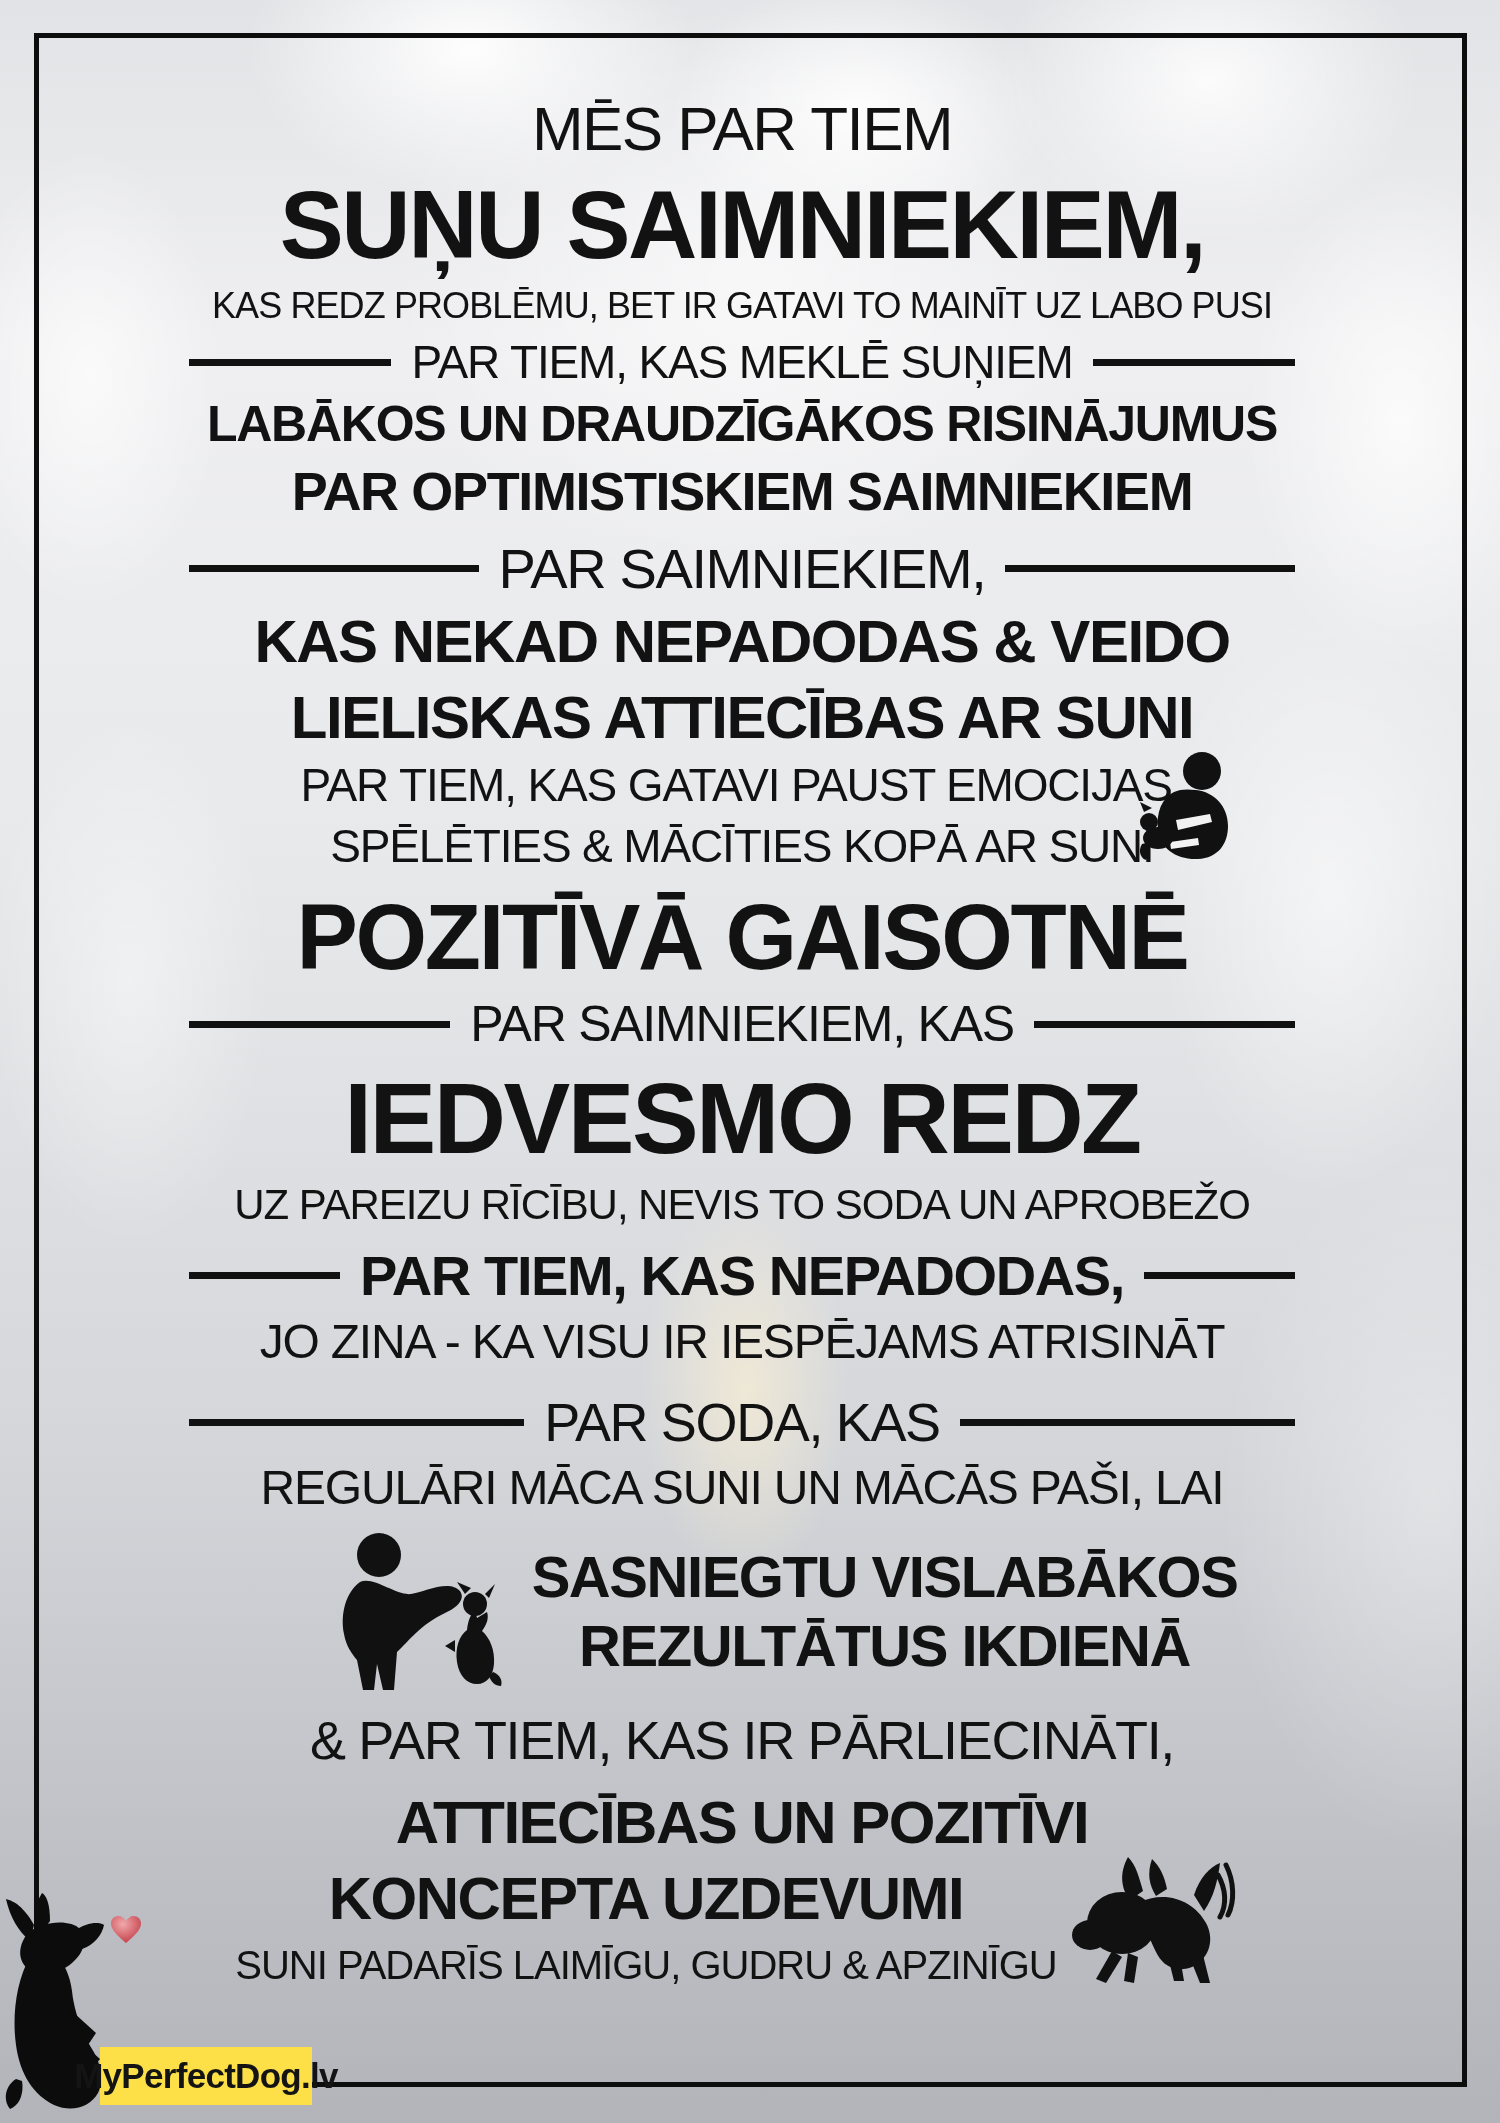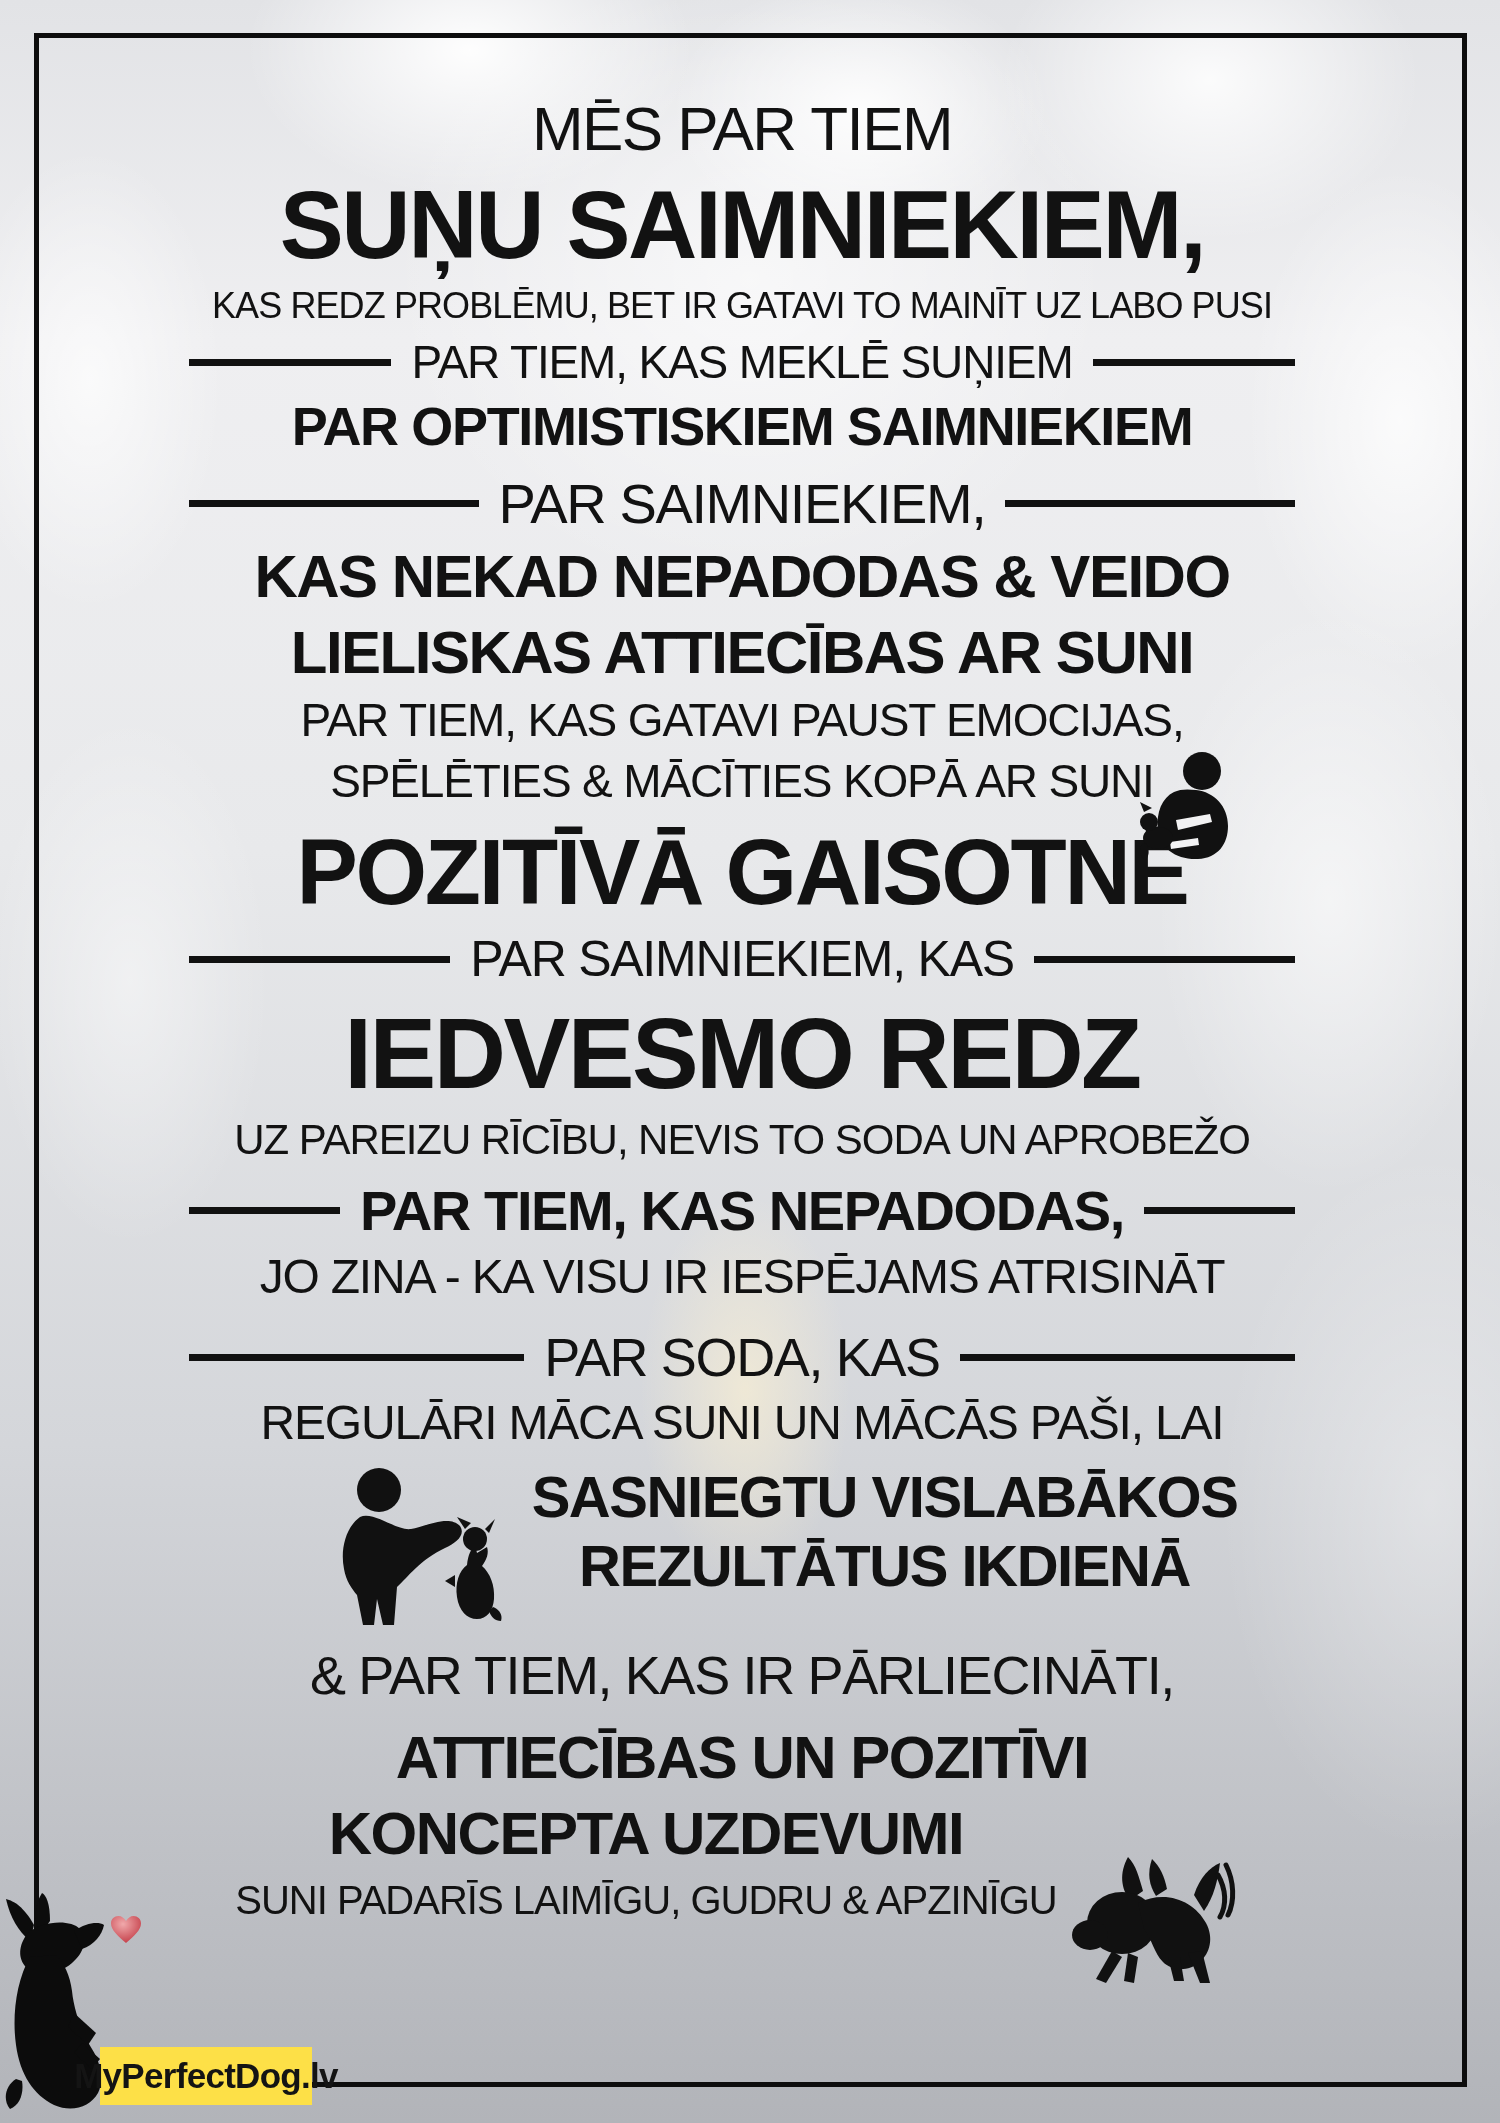--- a/index.html
+++ b/index.html
@@ -38,21 +38,21 @@
   .b{font-weight:700;}
   .r36{font-size:36px;} .r40{font-size:40px;} .r42{font-size:42px;}
   .r46{font-size:46px;} .r48{font-size:48px;} .r50{font-size:50px;}
   .r54{font-size:54px;} .r56{font-size:56px;} .r62{font-size:62px;}
   .s50{font-size:50px;} .s54{font-size:54px;} .s56{font-size:56px;}
   .s58{font-size:58px;} .s60{font-size:60px;} .s92{font-size:92px;}
   .s96{font-size:96px;} .s100{font-size:100px;}
   .mt2{margin-top:2px;} .mt6{margin-top:6px;} .mt8{margin-top:8px;}
   .mt10{margin-top:10px;} .mt14{margin-top:14px;}
   .shift-l{transform:translateX(-96px);}
-  .achievement{display:flex;align-items:flex-start;justify-content:center;transform:translateX(40px);gap:30px;}
+  .achievement{display:flex;align-items:center;justify-content:center;transform:translateX(40px);gap:30px;}
   .ach-col{display:flex;flex-direction:column;align-items:center;gap:8px;line-height:1.05;white-space:nowrap;}
   .icon-abs{position:absolute;z-index:3;}
   .logo-label{
     position:absolute;left:100px;top:2047px;width:212px;height:58px;z-index:4;
     display:flex;align-items:center;justify-content:center;
     font-weight:700;font-size:35px;letter-spacing:-0.02em;color:#141414;
   }
   svg{display:block;}
 </style>
 </head>
@@ -68,20 +68,23 @@
   <div class="line b s96">
       <span class="txt">SUŅU SAIMNIEKIEM,</span>
     </div>
   <div class="line r36">
       <span class="txt">KAS REDZ PROBLĒMU, BET IR GATAVI TO MAINĪT UZ LABO PUSI</span>
     </div>
   <div class="line r46">
       <span class="rule"></span>
       <span class="txt">PAR TIEM, KAS MEKLĒ SUŅIEM</span>
       <span class="rule"></span>
+    </div>
+  <div class="line b s50">
+      <span class="txt">LABĀKOS UN DRAUDZĪGĀKOS RISINĀJUMUS</span>
     </div>
   <div class="line b s54">
       <span class="txt">PAR OPTIMISTISKIEM SAIMNIEKIEM</span>
     </div>
   <div class="line r56 mt6">
       <span class="rule"></span>
       <span class="txt">PAR SAIMNIEKIEM,</span>
       <span class="rule"></span>
     </div>
   <div class="line b s60">

